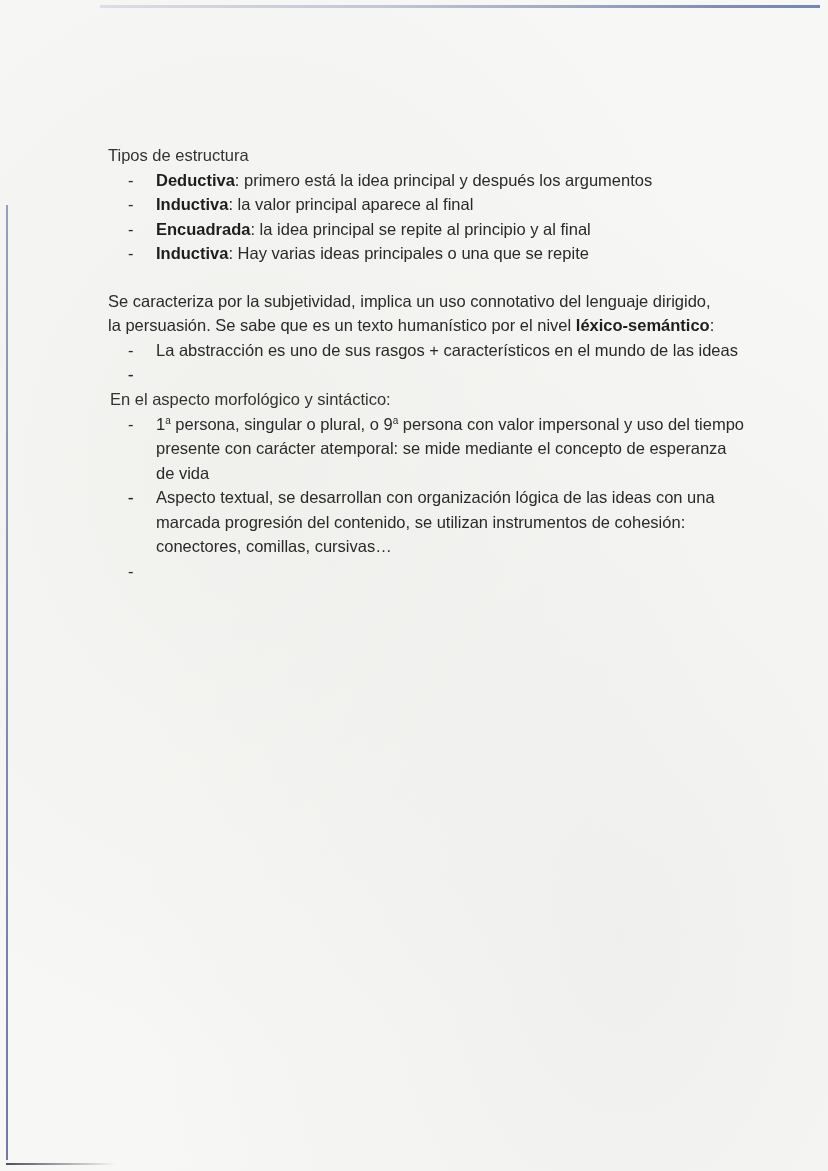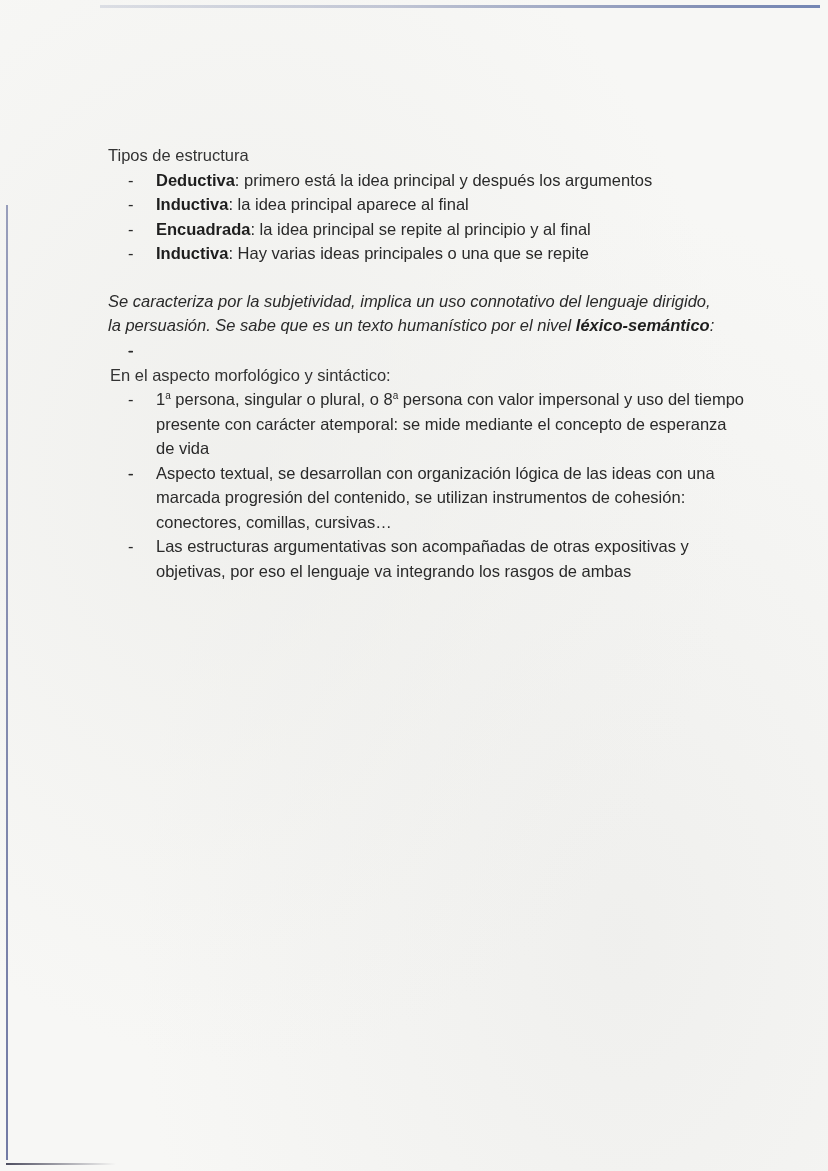--- a/index.html
+++ b/index.html
@@ -79,21 +79,21 @@
       top: 0;
     }
     .term {
       font-weight: bold;
       color: #1e1e1e;
     }
     .s1-heading { margin-top: 0; }
     .s1-list { margin-top: 29px; }
     .s1-list li { padding-left: 48px; }
     .s2-heading { margin-top: 22px; }
-    .s2-para { margin-top: 23px; width: 620px; font-style: italic; }
+    .s2-para { margin-top: 23px; width: 620px; }
     .s2-list li { padding-left: 52px; }
     .s2-list li .dash { left: 24px; }
     .s3-heading { margin-top: 25px; margin-left: 2px; }
     .s3-list li { padding-left: 52px; }
     .s3-list li .dash { left: 24px; }
     sup { font-size: 10px; line-height: 0; vertical-align: 6px; }
   </style>
 </head>
 <body>
 
@@ -104,58 +104,58 @@
 
   <div class="content">
 
     <section>
       <h2 class="heading s1-heading">Tipos de estructura</h2>
       <ul class="dash-list s1-list">
         <li>
           <span class="dash">-</span><span class="term">Deductiva</span><span>: primero está la idea principal y después los argumentos</span>
         </li>
         <li>
-          <span class="dash">-</span><span class="term">Inductiva</span><span>: la idea principal aparece al final</span>
+          <span class="dash">-</span><span class="term">Inductiva</span><span>: la valor principal aparece al final</span>
         </li>
         <li>
           <span class="dash">-</span><span class="term">Encuadrada</span><span>: la idea principal se repite al principio y al final</span>
         </li>
         <li>
           <span class="dash">-</span><span class="term">Inductiva</span><span>: Hay varias ideas principales o una que se repite</span>
         </li>
       </ul>
     </section>
 
     <section>
       <p class="para s2-para"><span>Se caracteriza por la subjetividad, implica un uso connotativo del lenguaje dirigido, la persuasión. Se sabe que es un texto humanístico por el nivel </span><span class="term">léxico-semántico</span><span>:</span></p>
       <ul class="dash-list s2-list">
         <li>
-          <span class="dash">-</span>
+          <span class="dash">-</span><span>La abstracción es uno de sus rasgos + característicos en el mundo de las ideas</span>
         </li>
         <li>
           <span class="dash">-</span>
         </li>
         <li>
           <span class="dash">-</span>
         </li>
       </ul>
     </section>
 
     <section>
       <h2 class="heading s3-heading">En el aspecto morfológico y sintáctico:</h2>
       <ul class="dash-list s3-list">
         <li>
-          <span class="dash">-</span><span>1</span><sup>a</sup><span> persona, singular o plural, o 8</span><sup>a</sup><span> persona con valor impersonal y uso del tiempo presente con carácter atemporal: se mide mediante el concepto de esperanza de vida</span>
+          <span class="dash">-</span><span>1</span><sup>a</sup><span> persona, singular o plural, o 9</span><sup>a</sup><span> persona con valor impersonal y uso del tiempo presente con carácter atemporal: se mide mediante el concepto de esperanza de vida</span>
         </li>
         <li>
           <span class="dash">-</span>
         </li>
         <li>
           <span class="dash">-</span><span>Aspecto textual, se desarrollan con organización lógica de las ideas con una marcada progresión del contenido, se utilizan instrumentos de cohesión: conectores, comillas, cursivas…</span>
         </li>
         <li>
-          <span class="dash">-</span><span>Las estructuras argumentativas son acompañadas de otras expositivas y objetivas, por eso el lenguaje va integrando los rasgos de ambas</span>
+          <span class="dash">-</span>
         </li>
       </ul>
     </section>
 
   </div>
 </div>
 
 </body></html>

